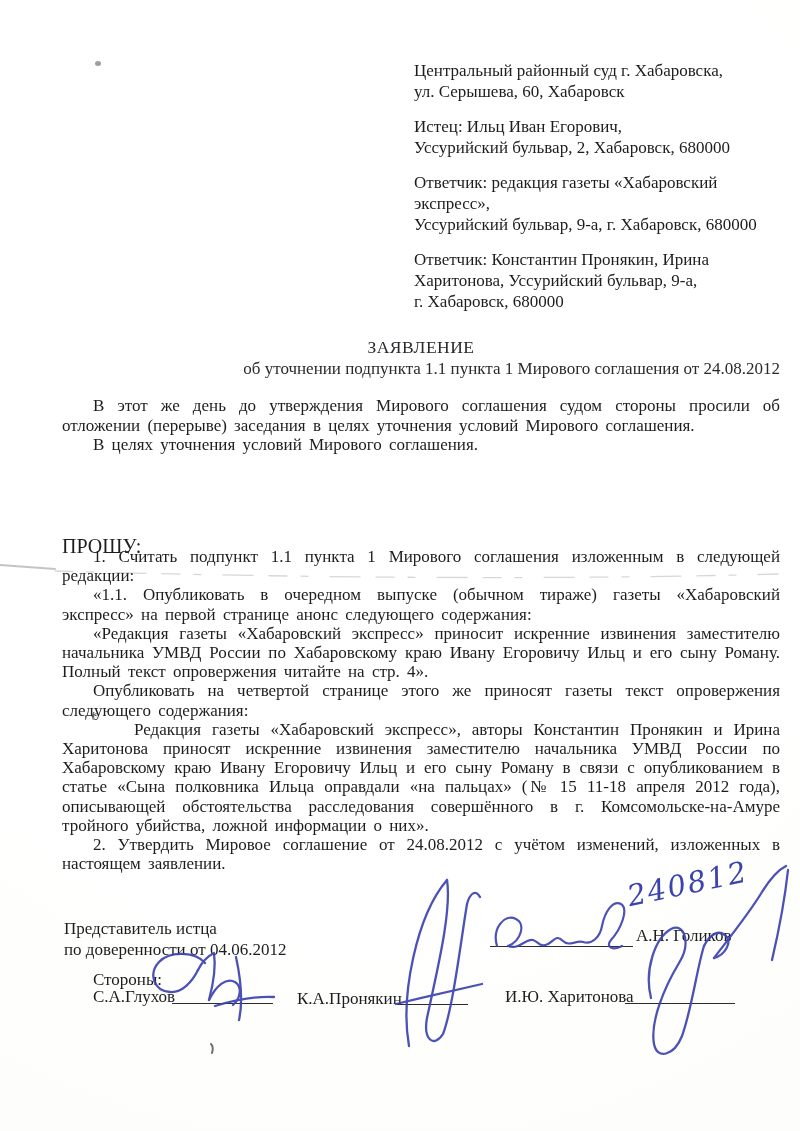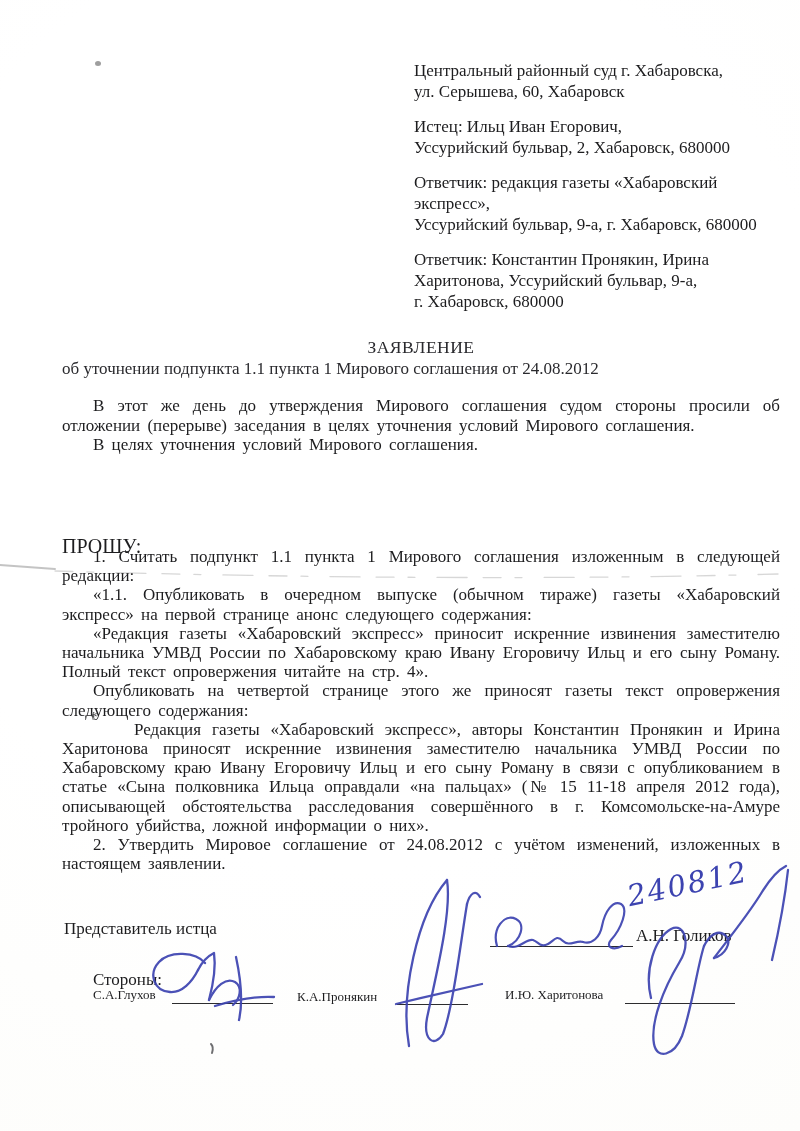--- a/index.html
+++ b/index.html
@@ -18,21 +18,21 @@
     font-size:17px;line-height:21px;margin-left:40px;
   }
   .header-group{margin:0 0 14px 0;}
   .hline{white-space:nowrap;}
   .title{
     position:absolute;left:62px;top:337px;width:718px;
     text-align:center;font-size:17.5px;letter-spacing:.5px;color:#2a2a2e;
   }
   .subtitle{
     position:absolute;left:62px;top:359px;width:718px;
-    text-align:left;font-size:17px;color:#2a2a2e;
+    text-align:right;font-size:17px;color:#2a2a2e;
   }
   .bodyblock{
     position:absolute;left:62px;width:718px;
     font-size:17px;line-height:19.6px;text-align:justify;word-spacing:3px;
   }
   .intro{top:396px;}
   .request-heading{
     position:absolute;left:62px;top:535px;width:718px;
     text-align:left;font-size:20px;
   }
@@ -47,21 +47,21 @@
   }
   .rep-name{
     position:absolute;left:636px;top:926px;font-size:17px;white-space:nowrap;
   }
   .sig-line{position:absolute;height:0;border-top:1.4px solid #2c2c2e;}
   .line-golikov{left:490px;top:946px;width:143px;}
   .line-glukhov{left:172px;top:1003px;width:101px;}
   .line-pronyakin{left:397px;top:1004px;width:71px;}
   .line-kharitonova{left:625px;top:1003px;width:110px;}
   .parties-label{position:absolute;left:93px;top:970px;font-size:17px;}
-  .party{position:absolute;font-size:13px;white-space:nowrap;}
+  .party{position:absolute;font-size:17px;white-space:nowrap;}
   .party-glukhov{left:93px;top:987px;}
   .party-pronyakin{left:297px;top:989px;}
   .party-kharitonova{left:505px;top:987px;}
   .ink-overlay{position:absolute;left:0;top:0;pointer-events:none;}
   .ink-overlay path{fill:none;stroke-linecap:round;stroke-linejoin:round;}
   .handwritten-date{
     font-family:"DejaVu Serif", serif;font-style:italic;
     font-size:29px;letter-spacing:2px;
   }
   .speck{position:absolute;border-radius:50%;background:#8d8d8d;}
@@ -109,20 +109,21 @@
     <p>«Редакция газеты «Хабаровский экспресс» приносит искренние извинения заместителю начальника УМВД России по Хабаровскому краю Ивану Егоровичу Ильц и его сыну Роману. Полный текст опровержения читайте на стр. 4».</p>
     <p>Опубликовать на четвертой странице этого же приносят газеты текст опровержения следующего содержания:</p>
     <p class="deep">Редакция газеты «Хабаровский экспресс», авторы Константин Пронякин и Ирина Харитонова приносят искренние извинения заместителю начальника УМВД России по Хабаровскому краю Ивану Егоровичу Ильц и его сыну Роману в связи с опубликованием в статье «Сына полковника Ильца оправдали «на пальцах» (№ 15 11-18 апреля 2012 года), описывающей обстоятельства расследования совершённого в г. Комсомольске-на-Амуре тройного убийства, ложной информации о них».</p>
     <p>2. Утвердить Мировое соглашение от 24.08.2012 с учётом изменений, изложенных в настоящем заявлении.</p>
   </div>
 
   <div class="margin-asterisk">*</div>
 
   <div class="rep-block">
     <div class="hline">Представитель истца</div>
+    <div class="hline">по доверенности от 04.06.2012</div>
   </div>
   <div class="rep-name">А.Н. Голиков</div>
 
   <div class="sig-line line-golikov"></div>
 
   <div class="parties-label">Стороны:</div>
   <div class="party party-glukhov">С.А.Глухов</div>
   <div class="sig-line line-glukhov"></div>
   <div class="party party-pronyakin">К.А.Пронякин</div>
   <div class="sig-line line-pronyakin"></div>

